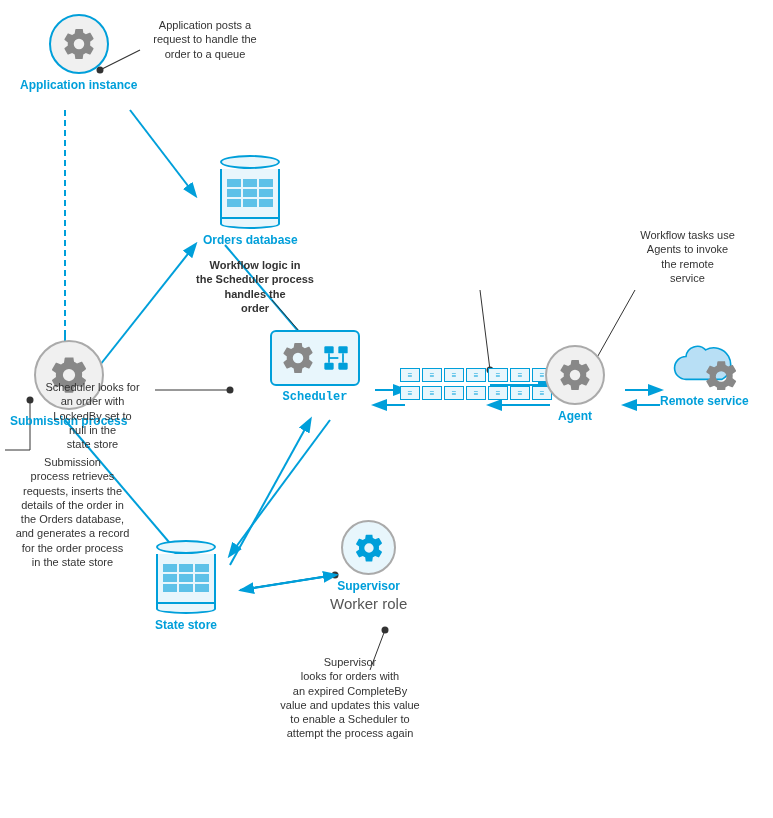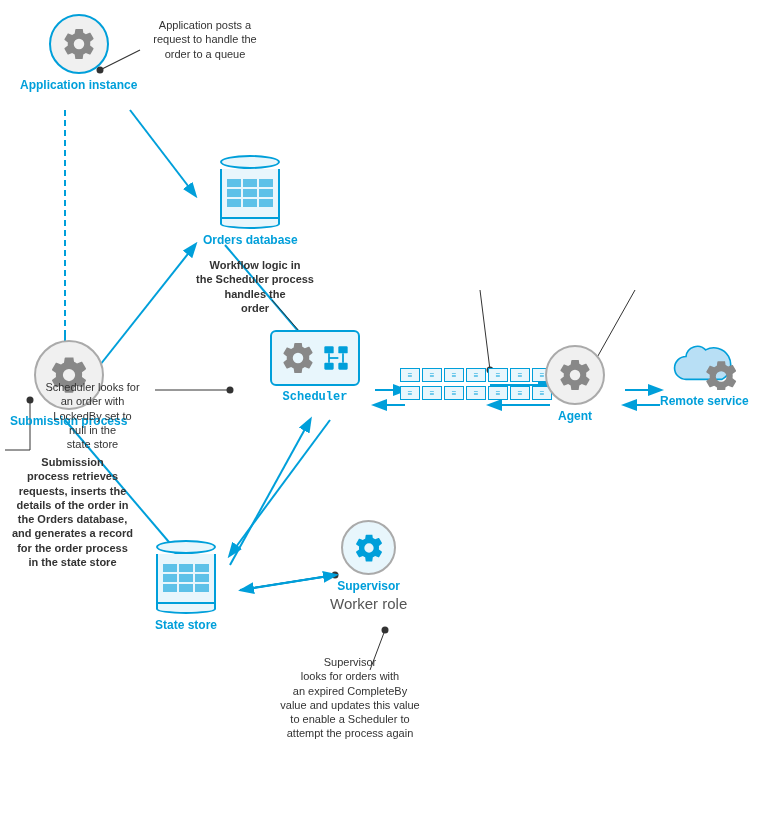--- a/index.html
+++ b/index.html
@@ -375,26 +375,29 @@
     </div>
     <div class="node-label">Supervisor</div>
     <div style="font-size:15px;color:#555;margin-top:2px;">Worker role</div>
   </div>
 
   <div class="annotation" style="left:190px;top:258px;width:130px;font-weight:bold;">
     Workflow logic in<br>the Scheduler process<br>handles the<br>order
   </div>
 
 
+  <div class="annotation" style="left:615px;top:228px;width:145px;">
+    Workflow tasks use<br>Agents to invoke<br>the remote<br>service
+  </div>
 
   <div class="annotation" style="left:20px;top:380px;width:145px;">
     Scheduler looks for<br>an order with<br>LockedBy set to<br>null in the<br>state store
   </div>
 
-  <div class="annotation" style="left:0px;top:455px;width:145px;font-weight:bold;">
+  <div class="annotation" style="left:0px;top:455px;width:145px;">
     Submission<br>process retrieves<br>requests, inserts the<br>details of the order in<br>the Orders database,<br>and generates a record<br>for the order process<br>in the state store
   </div>
 
   <div class="annotation" style="left:250px;top:655px;width:200px;">
     Supervisor<br>looks for orders with<br>an expired CompleteBy<br>value and updates this value<br>to enable a Scheduler to<br>attempt the process again
   </div>
 
 </div>
 
 </body></html>

